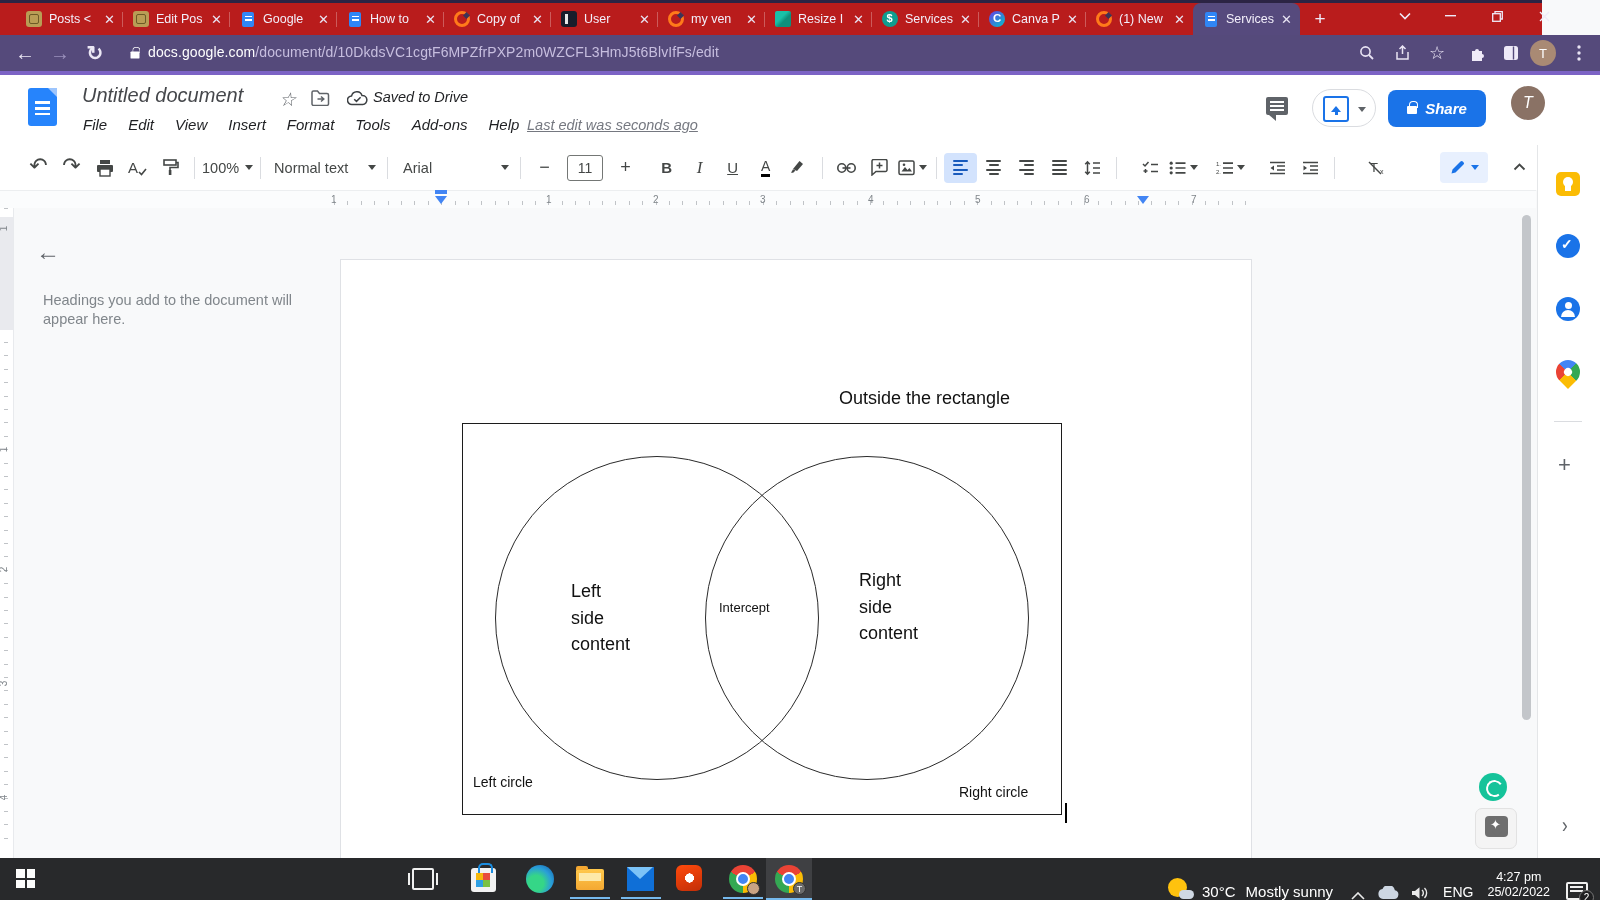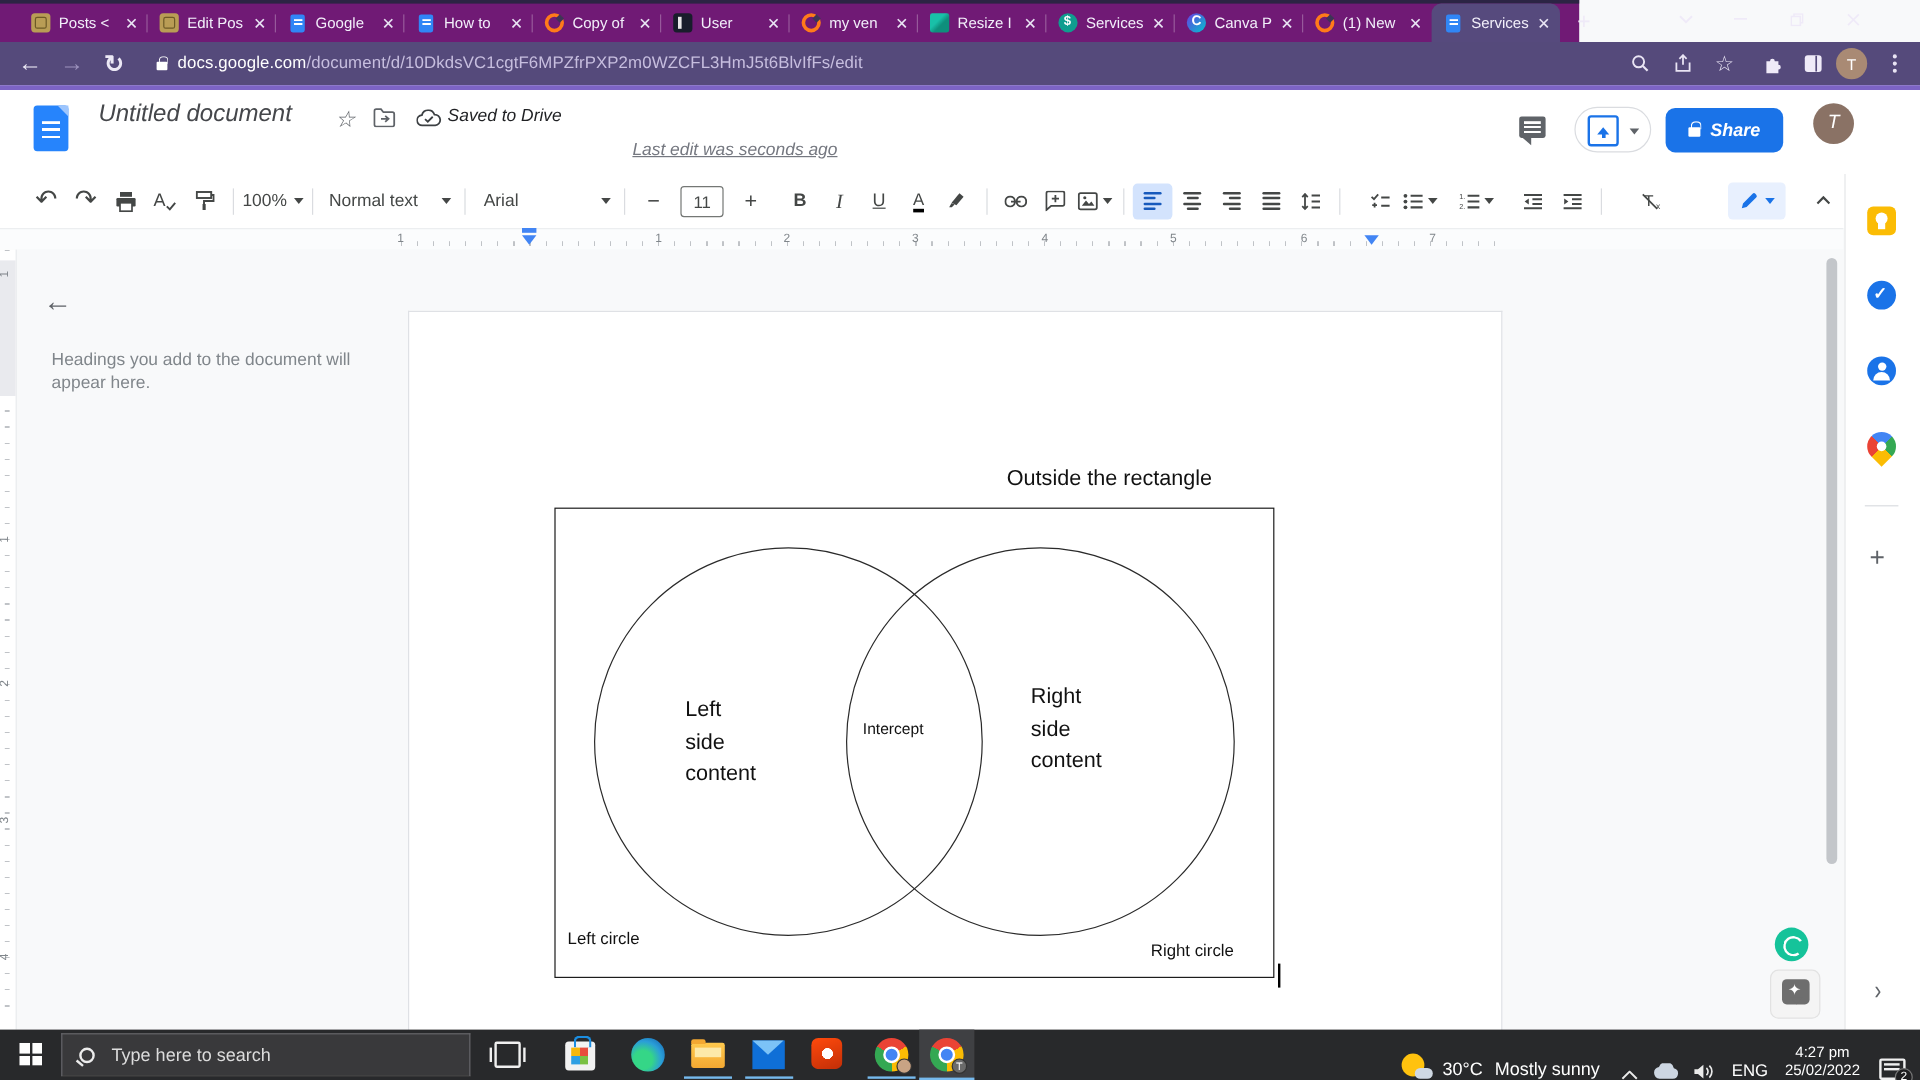--- a/index.html
+++ b/index.html
@@ -1,20 +1,20 @@
 <!DOCTYPE html>
 <html><head>
 <meta charset="utf-8">
 <style>
   * { margin:0; padding:0; box-sizing:border-box; }
   html,body { width:1600px; height:900px; overflow:hidden; font-family:"Liberation Sans",sans-serif; }
   #root { position:relative; width:1600px; height:900px; background:#f8f9fa; }
 
   
-  #tabstrip { position:absolute; left:0; top:0; width:1316px; height:35px; background:#701a75; }
+  #tabstrip { position:absolute; left:0; top:0; width:1542px; height:35px; background:#b91c1c; }
   #tabstrip::before { content:""; position:absolute; left:0; top:0; width:100%; height:3px; background:#2c2444; }
   .tab { position:absolute; top:3px; height:32px; width:107px; display:flex; align-items:center; padding:0 8px 0 10px; color:#f2effa; font-size:12.5px; }
   .tab.active { background:#564a7d; border-radius:8px 8px 0 0; }
   .tab .sep { position:absolute; right:0; top:9px; width:1px; height:15px; background:rgba(255,255,255,.28); }
   .tab .lbl { flex:1; overflow:hidden; white-space:nowrap; margin-left:7px; }
   .tab .x { font-size:13px; color:#e9e5f4; margin-left:4px; }
   .fav { width:16px; height:16px; flex:none; position:relative; }
   .fav.wordpress-gold { background:#b99d55; border-radius:3px; }
   .fav.wordpress-gold::after { content:""; position:absolute; inset:3px; border:1.5px solid #6d5a26; border-radius:2px; }
   .fav.google-docs { width:12px; height:15px; margin:0 2px; background:#3086f6; border-radius:2px; }
@@ -323,20 +323,30 @@
           <path d="M6.5 9 h6 M10 6.5 L12.8 9 L10 11.5" fill="none" stroke="#5f6368" stroke-width="1.5"></path>
         </svg>
       </div>
     <div class="hdr-ic" style="left:347px; top:16px">
         <svg width="21" height="15" viewBox="0 0 21 15">
           <path d="M5 13.5 a4.3 4.3 0 0 1 -.4 -8.6 a5.4 5.4 0 0 1 10.4 -.4 a4 4 0 0 1 .7 9 z" fill="none" stroke="#3c4043" stroke-width="1.5"></path>
           <path d="M7.2 8.2 L9.5 10.4 L13.6 6.3" fill="none" stroke="#3c4043" stroke-width="1.5"></path>
         </svg>
       </div>
     <div id="saved-txt">Saved to Drive</div>
+    <div id="menus">
+      <span>File</span>
+      <span>Edit</span>
+      <span>View</span>
+      <span>Insert</span>
+      <span>Format</span>
+      <span>Tools</span>
+      <span>Add-ons</span>
+      <span>Help</span>
+    </div>
     <div id="last-edit">Last edit was seconds ago</div>
     <div id="comment-ic"></div>
     <div id="present-pill">
         <span class="sq"></span>
         <span class="caret"></span>
       </div>
     <div id="share-btn">
         <span class="lock"></span>
         <span>Share</span>
       </div>
@@ -574,24 +584,20 @@
       </div>
   </div>
 
   <div id="taskbar">
     <div id="win-logo">
         <i></i>
         <i></i>
         <i></i>
         <i></i>
       </div>
-    <div id="tb-search">
-        <span class="mag"></span>
-        <span class="ph">Type here to search</span>
-      </div>
     <div id="taskview"></div>
     <div class="app" style="left:471px">
         <div id="store-ic"></div>
       </div>
     <div class="app" style="left:526px">
         <div id="edge-ic"></div>
       </div>
     <div class="app" style="left:576px">
         <div id="folder-ic"></div>
       </div>

